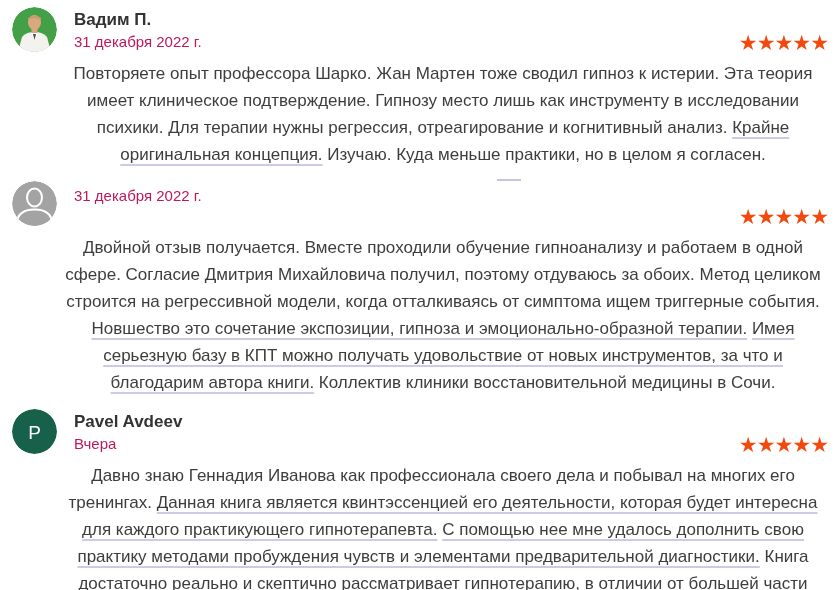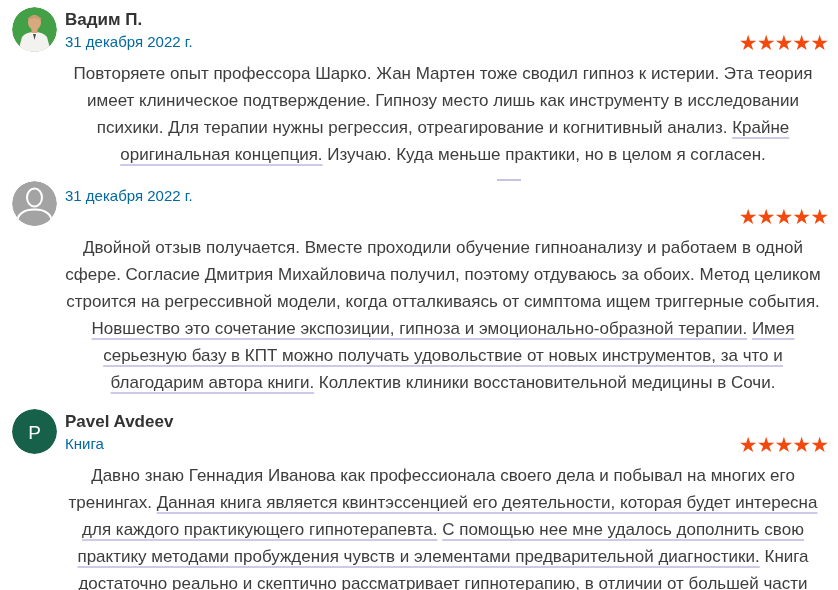--- a/index.html
+++ b/index.html
@@ -29,32 +29,32 @@
   }
   .avatar {
     width: 45px;
     height: 45px;
     border-radius: 50%;
     flex: 0 0 45px;
     overflow: hidden;
   }
   .avatar svg { display: block; }
   .header-text {
-    margin-left: 8px;
+    margin-left: 17px;
     padding-top: 3px;
   }
   .author-name {
     font-size: 17px;
     font-weight: bold;
     color: #333333;
     line-height: 20px;
   }
   .review-date {
     font-size: 15px;
-    color: #0369a1;
+    color: #be185d;
     margin-top: 3px;
     line-height: 18px;
   }
   .stars {
     margin-left: auto;
     align-self: flex-end;
     color: #f4490e;
     font-size: 21px;
     line-height: 22px;
     letter-spacing: -1px;
@@ -146,20 +146,20 @@
   <div class="review">
     <div class="review-header">
       <div class="avatar">
         <svg width="45" height="45" viewBox="0 0 45 45">
           <circle cx="22.5" cy="22.5" r="22.5" fill="#17614b"></circle>
           <text x="22.5" y="29.5" text-anchor="middle" font-family="Liberation Sans, sans-serif" font-size="19" fill="#ffffff">P</text>
         </svg>
       </div>
       <div class="header-text">
         <div class="author-name">Pavel Avdeev</div>
-        <div class="review-date">Книга</div>
+        <div class="review-date">Вчера</div>
       </div>
       <div class="stars">★★★★★</div>
     </div>
     <div class="review-body"><span>Давно знаю Геннадия Иванова как профессионала своего дела и побывал на многих его тренингах. </span><span class="u">Данная книга является квинтэссенцией его деятельности, которая будет интересна для каждого практикующего гипнотерапевта.</span><span> </span><span class="u">С помощью нее мне удалось дополнить свою практику методами пробуждения чувств и элементами предварительной диагностики.</span><span> Книга достаточно реально и скептично рассматривает гипнотерапию, в отличии от большей части других произведений, где авторы приводят лишь идеальные модели.</span></div>
   </div>
 
 </div>
 
 </body></html>

